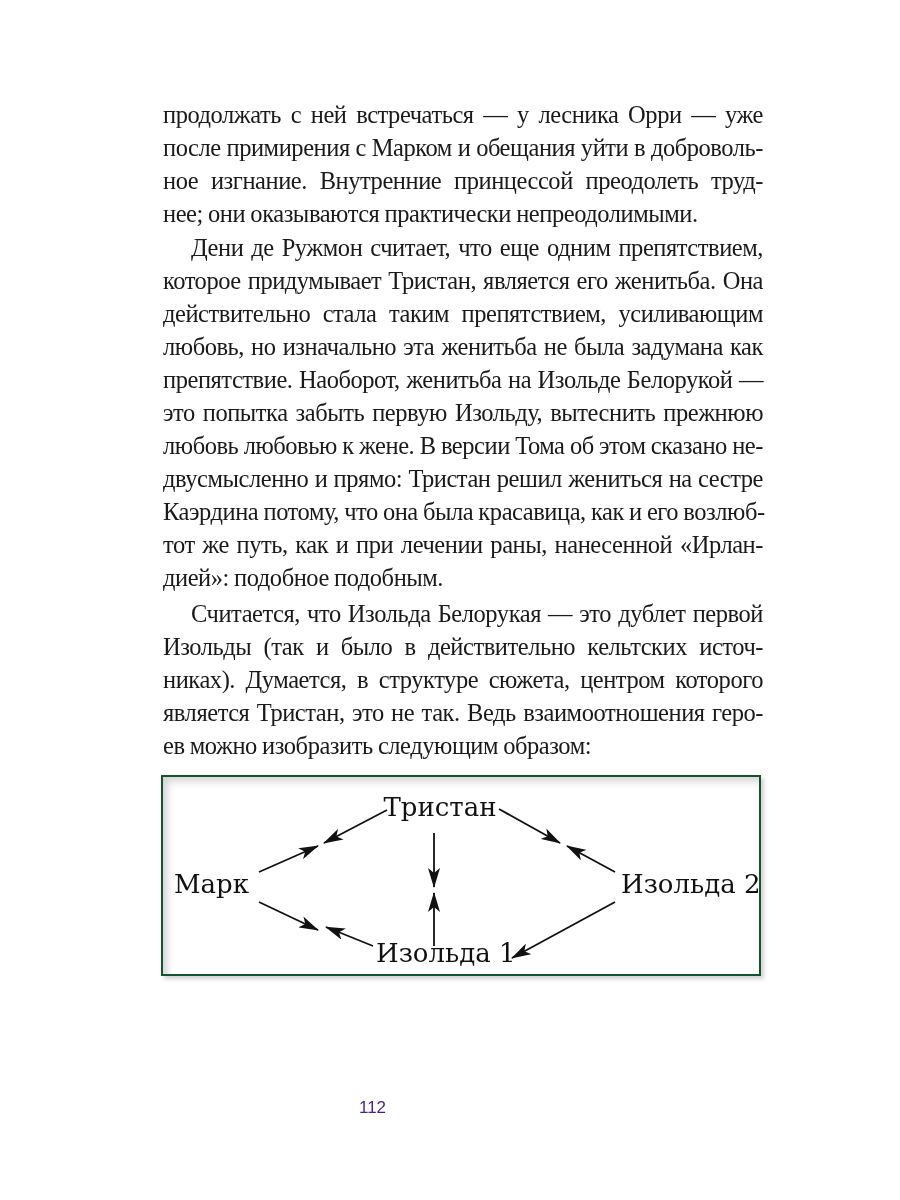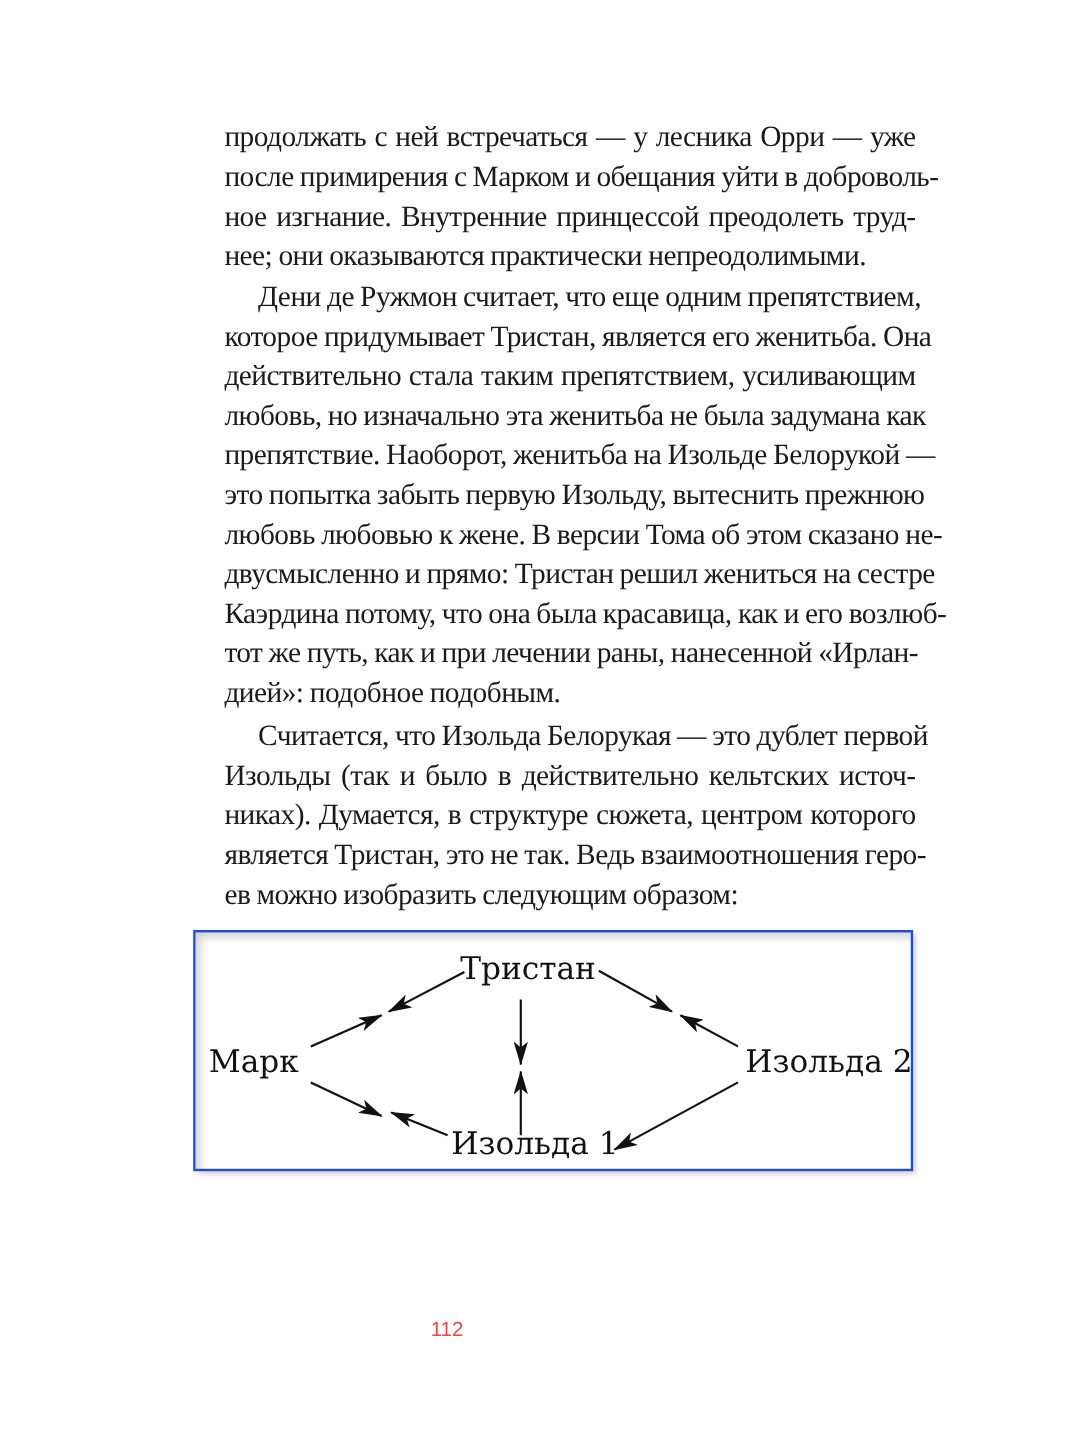--- a/index.html
+++ b/index.html
@@ -7,34 +7,34 @@
     .page {
       position: absolute; left: 0; top: 0; width: 900px; height: 1200px;
       background: #ffffff; color: #1a1a1a;
       font-family: "Liberation Serif", "DejaVu Serif", serif;
     }
     .text-block {
       position: absolute; left: 163px; width: 600px;
       font-size: 24.5px; line-height: 33px;
       text-align: justify; letter-spacing: -0.45px; word-spacing: -0.5px;
     }
-    .line { display: block; height: 33px; white-space: nowrap; text-align-last: justify; text-align: justify; margin-left: 24px; }
+    .line { display: block; height: 33px; white-space: nowrap; text-align-last: justify; text-align: justify; }
     .line.last { text-align-last: left; }
     .line.indent { padding-left: 28px; }
     .diagram-box {
       position: absolute; left: 161px; top: 775px; width: 600px; height: 201px;
-      box-sizing: border-box; border: 2px solid #1d4ed8;
+      box-sizing: border-box; border: 2px solid #14532d;
       background: #ffffff;
       box-shadow: inset 6px 6px 8px -2px rgba(0,0,0,0.18), 3px 3px 4px rgba(0,0,0,0.18);
     }
     .diagram-svg { position: absolute; left: 0; top: 0; }
     .node-label { font-family: "DejaVu Serif", "Liberation Serif", serif; font-size: 26px; fill: #111111; }
     .page-number {
       position: absolute; left: 0; width: 745px; top: 1098px; text-align: center;
-      font-family: "Liberation Sans", "DejaVu Sans", sans-serif; font-size: 17px; color: #ef4444;
+      font-family: "Liberation Sans", "DejaVu Sans", sans-serif; font-size: 17px; color: #4c1d95;
     }
   </style>
 </head>
 <body>
 
 <div class="page">
 
   <div class="text-block" style="top:98px;">
     <span class="line">продолжать с ней встречаться — у лесника Орри — уже</span>
     <span class="line">после примирения с Марком и обещания уйти в доброволь-</span>

